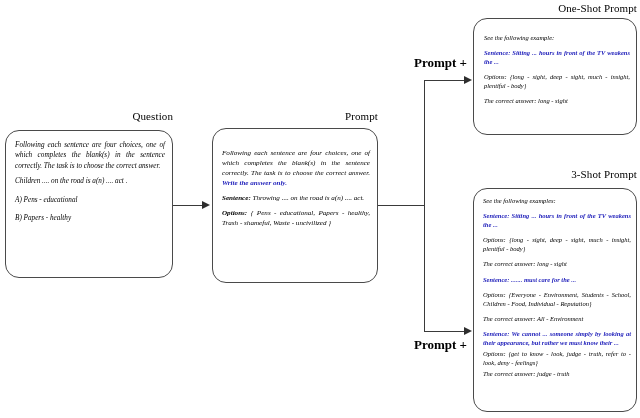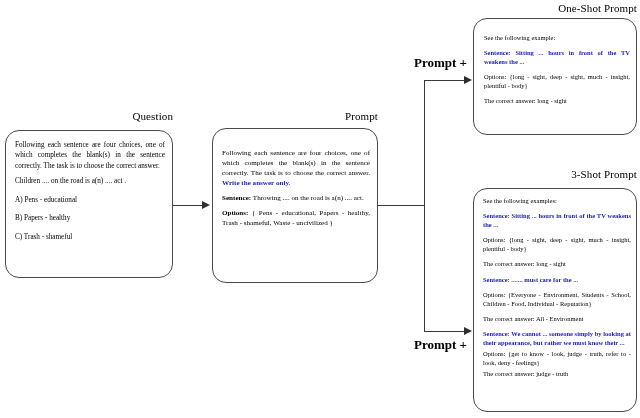--- a/index.html
+++ b/index.html
@@ -26,20 +26,21 @@
     text-align:right;
     font-size:11px;
     letter-spacing:.1px;
   }
   .bodytext{
     position:absolute;
     box-sizing:border-box;
     font-size:7.1px;
     line-height:1.42;
     text-align:justify;
+    font-style:italic;
   }
   .bodytext p{margin:0 0 5px 0;}
   .bodytext p:last-child{margin-bottom:12px;}
   .b{font-weight:bold;}
   .blue{color:#2222bb;font-weight:bold;}
 
   
   #question-body{font-size:7.2px;line-height:1.45;}
   #question-body .choice{margin:8px 0 6px 0;}
 
@@ -71,21 +72,20 @@
 <div class="stage">
 
   <div class="title" style="left:5px;top:110px;width:168px;">Question</div>
 
   <div class="box" id="question-box" style="left:5px;top:130px;width:168px;height:148px;">
     <div class="bodytext" id="question-body" style="left:9px;top:9px;width:150px;">
       <p>Following each sentence are four choices, one of which completes the blank(s) in the sentence correctly. The task is to choose the correct answer.</p>
       <p>Children .... on the road is a(n) .... act .</p>
       <p class="choice">A) Pens - educational</p>
       <p class="choice">B) Papers  - healthy</p>
-      <p class="choice">C) Trash - shameful</p>
     </div>
   </div>
 
   <div class="line hline" style="left:173px;top:205px;width:30px;"></div>
   <div class="arrowhead" style="left:202px;top:200.5px;"></div>
 
   <div class="title" style="left:212px;top:110px;width:166px;">Prompt</div>
 
   <div class="box" id="prompt-box" style="left:212px;top:128px;width:166px;height:155px;">
     <div class="bodytext" style="left:9px;top:19px;width:148px;font-size:7.1px;">

